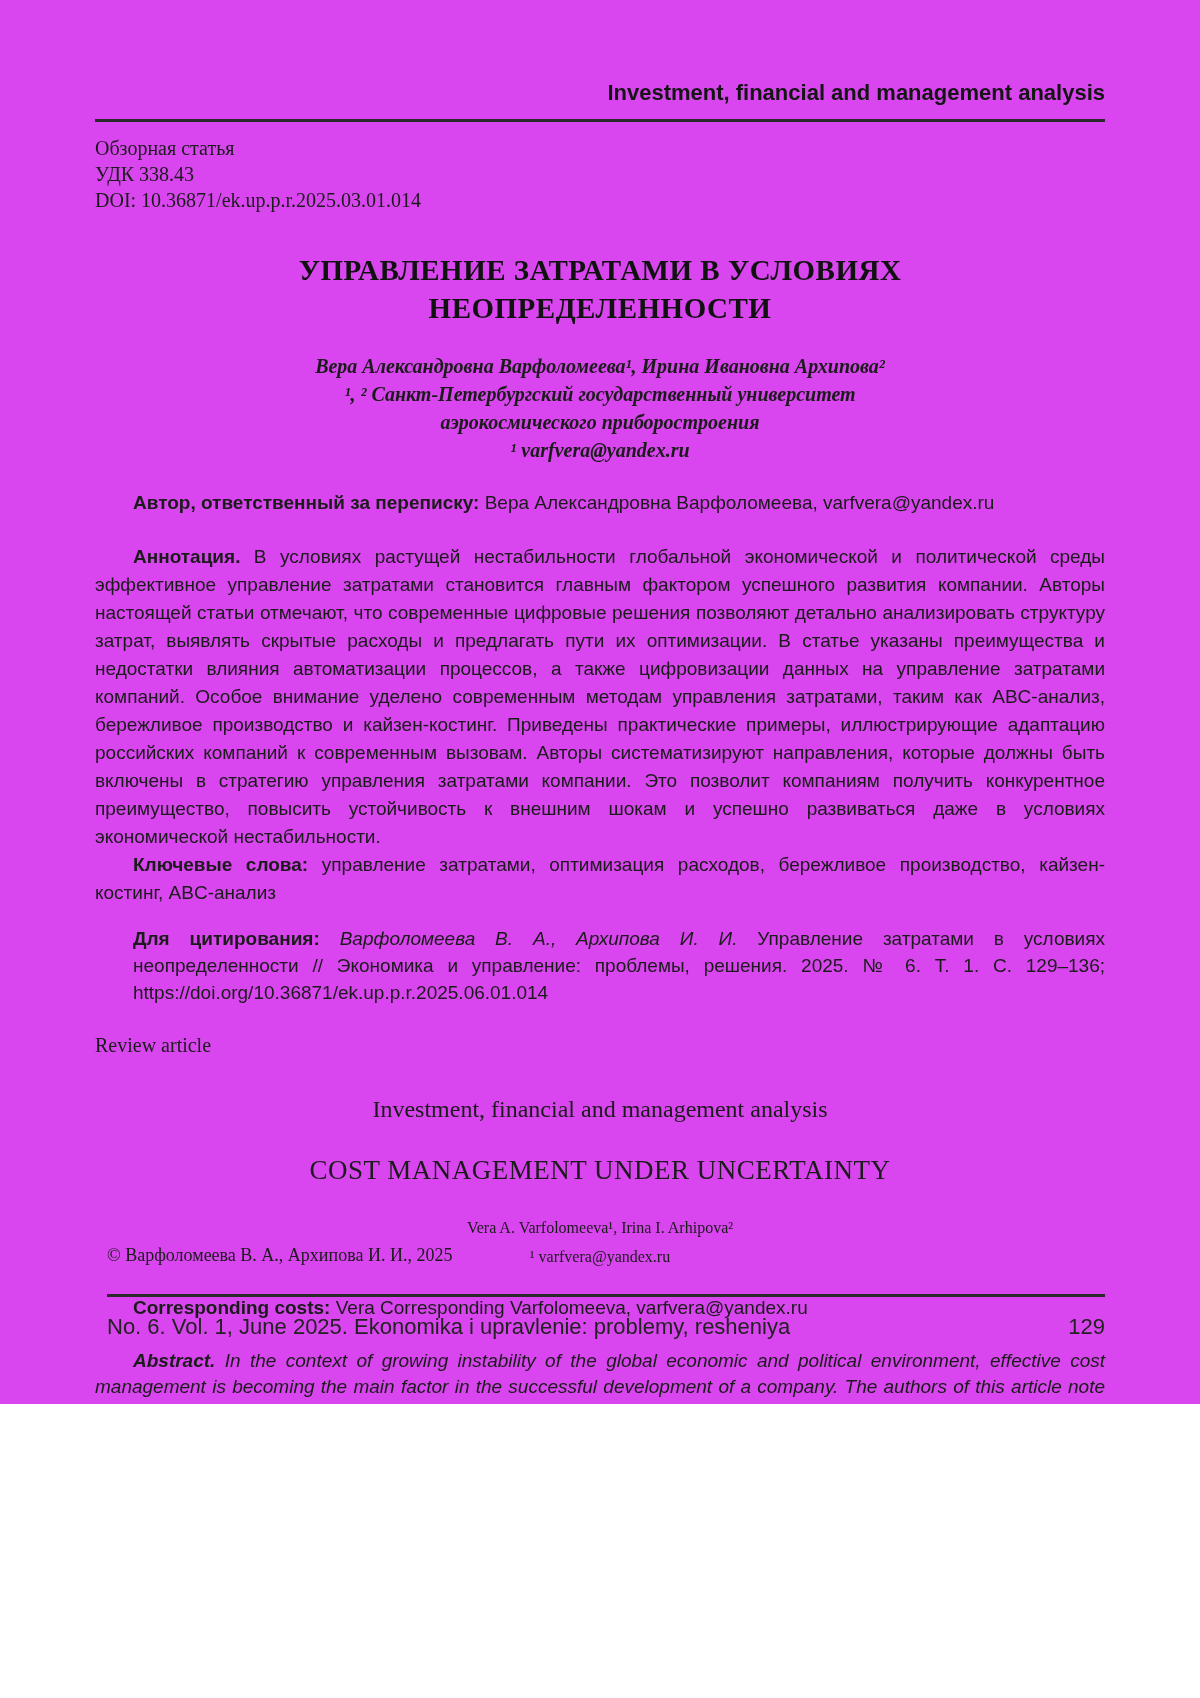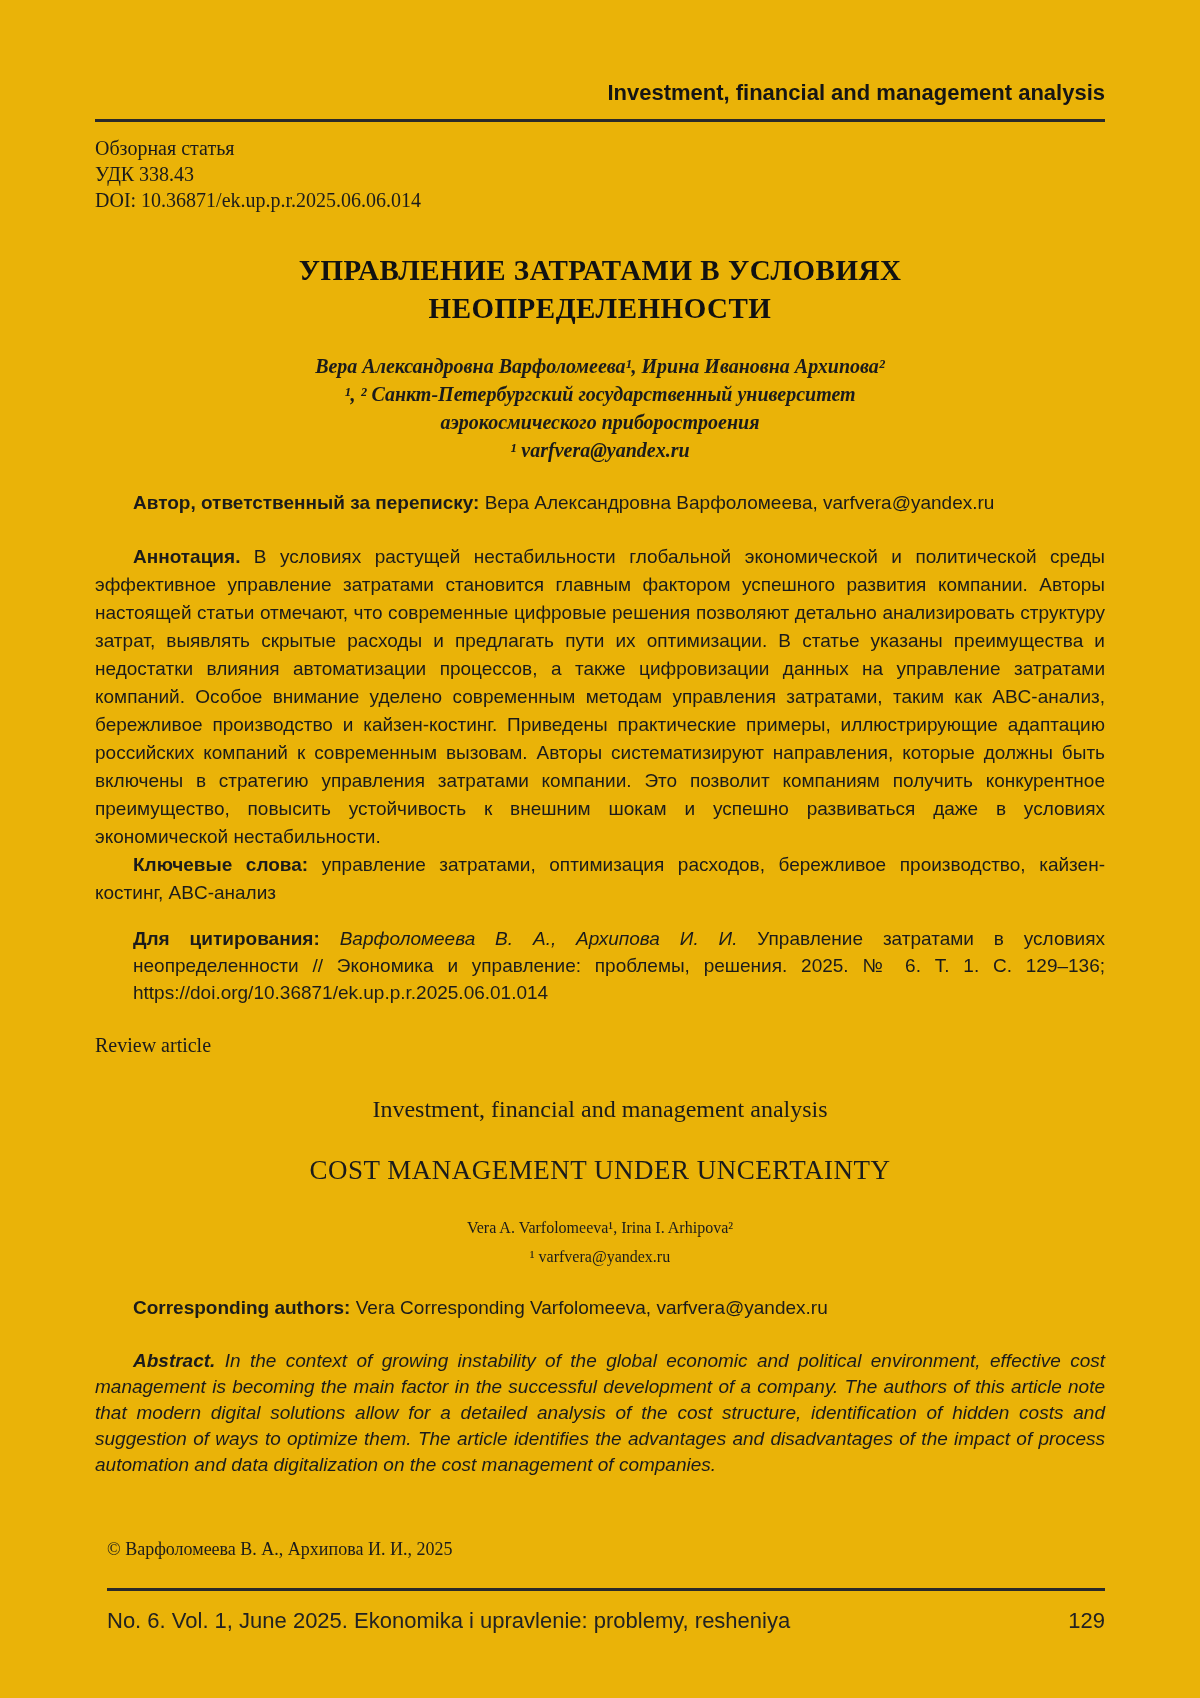--- a/index.html
+++ b/index.html
@@ -2,22 +2,22 @@
 <html><head>
 <meta charset="utf-8">
 <style>
   * { margin: 0; padding: 0; box-sizing: border-box; }
   html, body { background: #ffffff; }
   body { font-family: "Liberation Sans", sans-serif; color: #1b1b1b; }
 
   .page {
     position: relative;
     width: 1200px;
-    height: 1698px;
-    background: #eab308;
+    height: 1404px;
+    background: #d946ef;
     padding: 80px 95px 0 95px;
     overflow: hidden;
   }
 
   .running-head {
     font-family: "Liberation Sans", sans-serif;
     font-weight: bold;
     font-size: 22px;
     line-height: 26px;
     text-align: right;
@@ -156,21 +156,21 @@
 <body>
 
 <div class="page">
 
   <div class="running-head">Investment, financial and management analysis</div>
   <div class="rule rule-top"></div>
 
   <div class="meta">
     <div>Обзорная статья</div>
     <div>УДК 338.43</div>
-    <div>DOI: 10.36871/ek.up.p.r.2025.06.06.014</div>
+    <div>DOI: 10.36871/ek.up.p.r.2025.03.01.014</div>
   </div>
 
   <div class="ru-title">
     <div>УПРАВЛЕНИЕ ЗАТРАТАМИ В УСЛОВИЯХ</div>
     <div>НЕОПРЕДЕЛЕННОСТИ</div>
   </div>
 
   <div class="ru-authors">
     <div>Вера Александровна Варфоломеева¹, Ирина Ивановна Архипова²</div>
     <div>¹, ² Санкт-Петербургский государственный университет</div>
@@ -199,21 +199,21 @@
   <div class="en-section">Investment, financial and management analysis</div>
 
   <div class="en-title">COST MANAGEMENT UNDER UNCERTAINTY</div>
 
   <div class="en-authors">
     <div>Vera A. Varfolomeeva¹, Irina I. Arhipova²</div>
     <div>¹ varfvera@yandex.ru</div>
   </div>
 
   <div class="paragraph en-corresponding">
-    <span class="bold-label">Corresponding authors:</span><span> Vera Corresponding Varfolomeeva, varfvera@yandex.ru</span>
+    <span class="bold-label">Corresponding costs:</span><span> Vera Corresponding Varfolomeeva, varfvera@yandex.ru</span>
   </div>
 
   <div class="paragraph en-abstract">
     <span class="bold-label">Abstract.</span><span> In the context of growing instability of the global economic and political environment, effective cost management is becoming the main factor in the successful development of a company. The authors of this article note that modern digital solutions allow for a detailed analysis of the cost structure, identification of hidden costs and suggestion of ways to optimize them. The article identifies the advantages and disadvantages of the impact of process automation and data digitalization on the cost management of companies.</span>
   </div>
 
   <div class="page-footer">
     <div class="copyright">© Варфоломеева В. А., Архипова И. И., 2025</div>
     <div class="rule"></div>
     <div class="footer-row">

